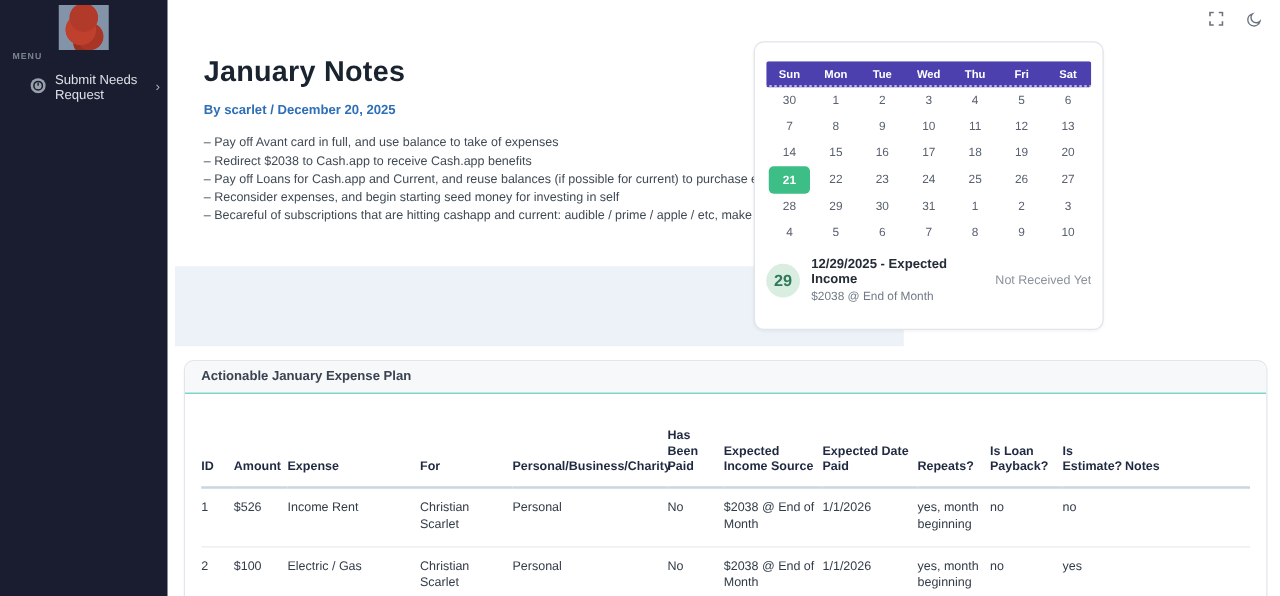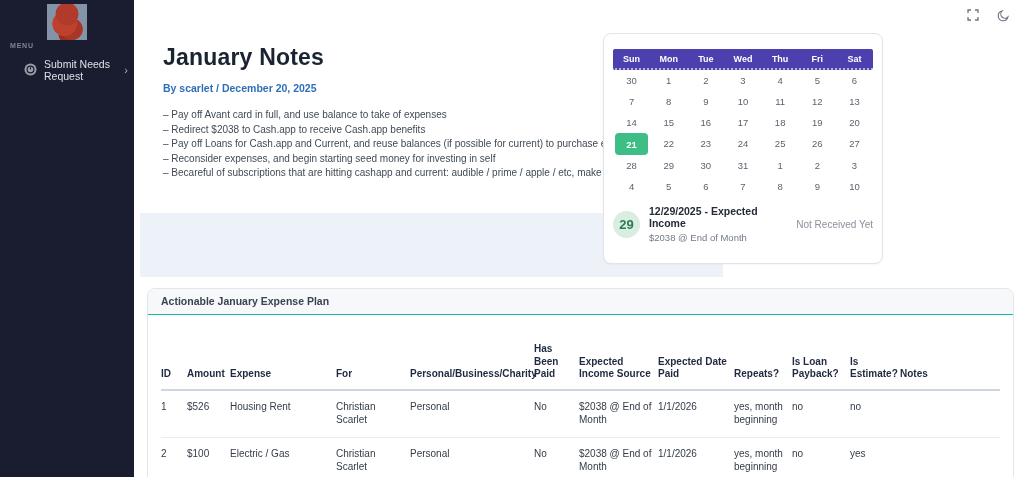--- a/index.html
+++ b/index.html
@@ -233,21 +233,21 @@
             <th>Repeats?</th>
             <th>Is Loan Payback?</th>
             <th>Is Estimate?</th>
             <th>Notes</th>
           </tr>
         </thead>
       <tbody id="plan-rows">
           <tr>
             <td>1</td>
             <td>$526</td>
-            <td>Housing Rent</td>
+            <td>Income Rent</td>
             <td>Christian Scarlet</td>
             <td>Personal</td>
             <td>No</td>
             <td>$2038 @ End of Month</td>
             <td>1/1/2026</td>
             <td>yes, month beginning</td>
             <td>no</td>
             <td>no</td>
             <td></td>
           </tr>

